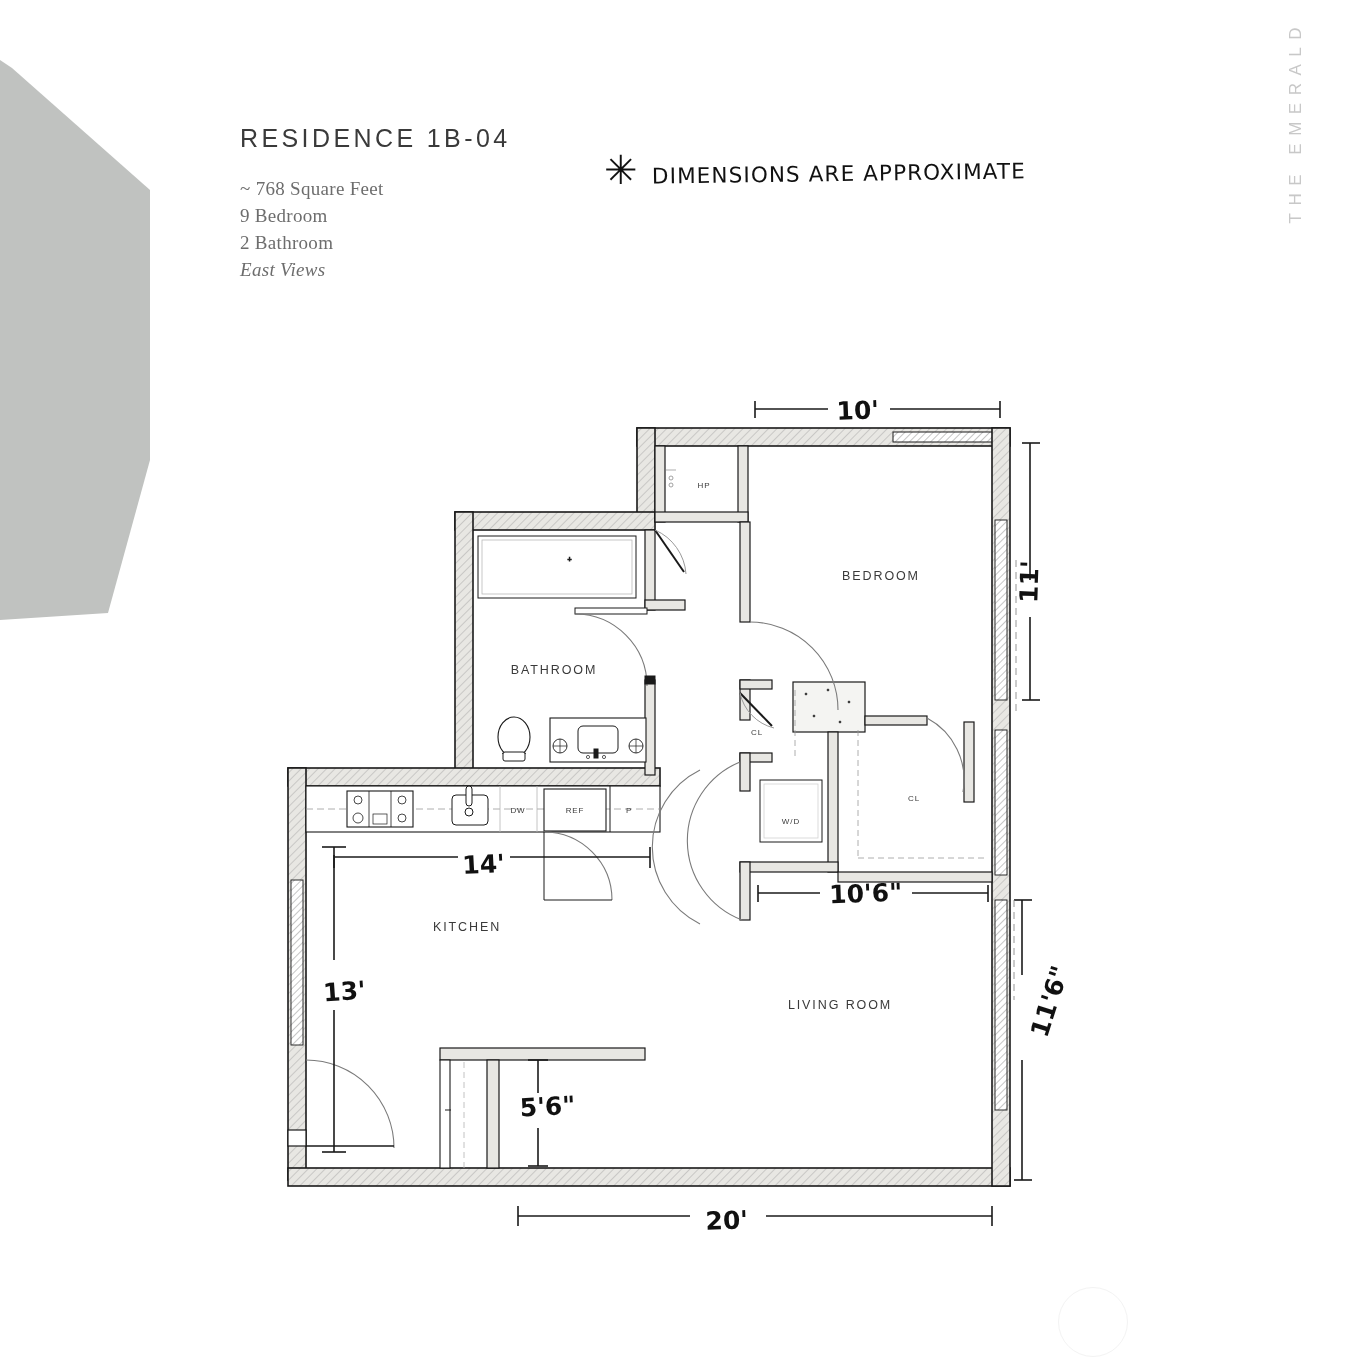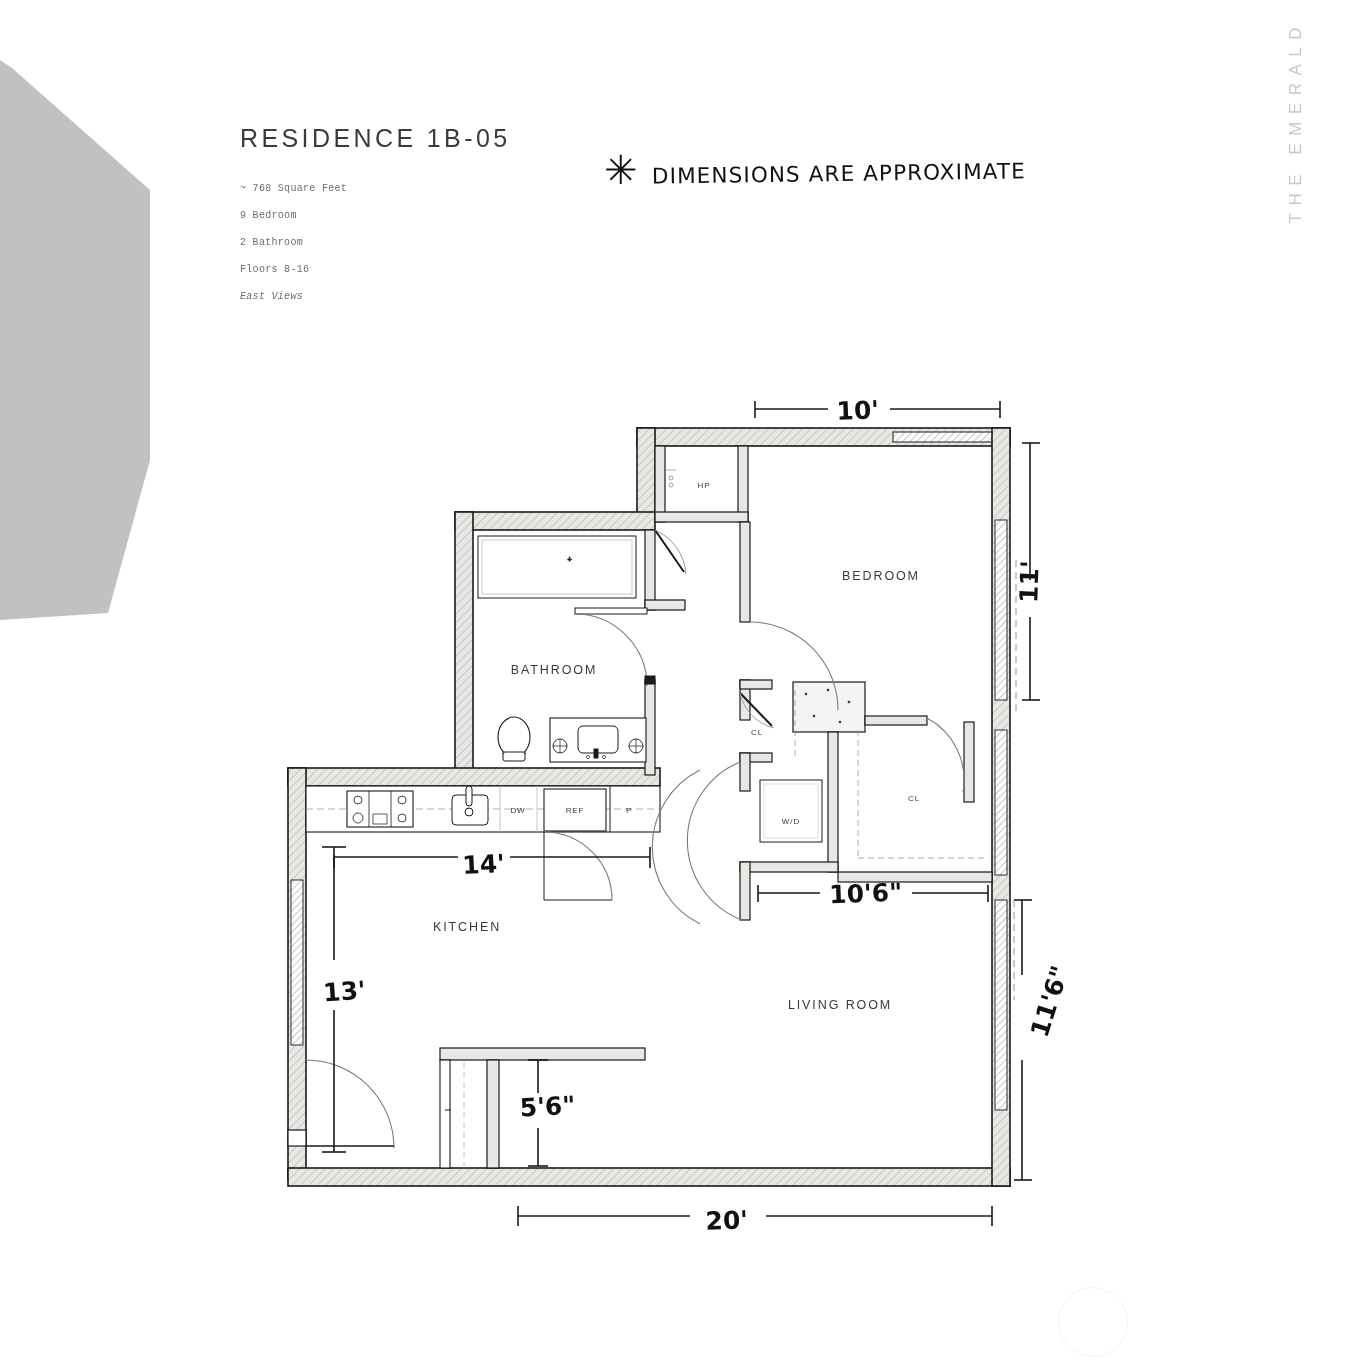--- a/index.html
+++ b/index.html
@@ -48,22 +48,22 @@
     letter-spacing: 3.4px;
     font-weight: 400;
     color: #3a3a3a;
     margin: 0 0 22px 0;
     white-space: nowrap;
   }
   #spec-list {
     list-style: none;
     margin: 0;
     padding: 0;
-    font-family: Liberation Mono, monospace;
-    font-size: 10px;
+    font-family: Liberation Serif, serif;
+    font-size: 19px;
     color: #6d6d6d;
     line-height: 27px;
     letter-spacing: 0.3px;
   }
   #spec-list li.italic {
     font-style: italic;
   }
 
   
   #approx-note {
@@ -132,26 +132,25 @@
 </head>
 <body>
 
 <svg id="gray-shape" viewBox="0 0 150 560" preserveAspectRatio="none">
   <polygon points="12,8 150,130 150,400 108,553 0,560 0,0" fill="#c0c2c0"></polygon>
 </svg>
 
 <div id="circle-watermark"></div>
 
 <div id="header">
-  <div id="residence-title">RESIDENCE 1B-05</div>
+  <div id="residence-title">RESIDENCE 1B-04</div>
   <ul id="spec-list">
     <li>~ 768 Square Feet</li>
     <li>9 Bedroom</li>
     <li>2 Bathroom</li>
-    <li>Floors 8-16</li>
     <li class="italic">East Views</li>
   </ul>
 </div>
 
 <div id="approx-note">
   <span class="asterisk">✳</span>
   <span class="note-text">DIMENSIONS ARE APPROXIMATE</span>
 </div>
 
 <div id="brand-vertical">THE EMERALD</div>

